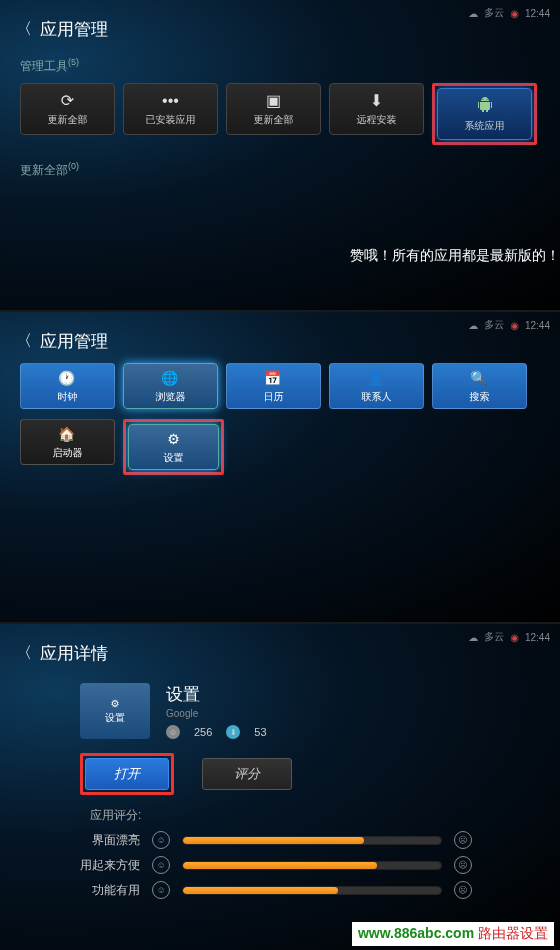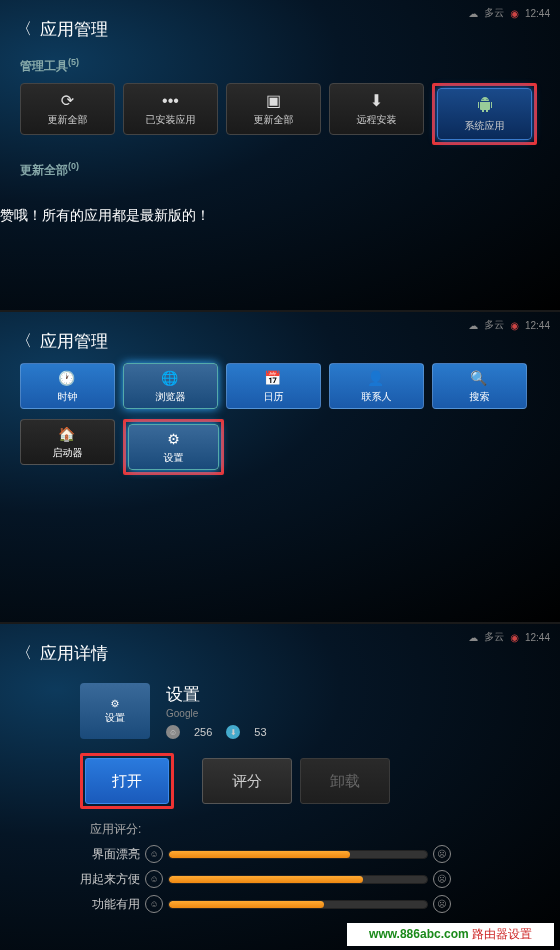--- a/index.html
+++ b/index.html
@@ -5,53 +5,53 @@
     * { margin: 0; padding: 0; box-sizing: border-box; }
     body { background: #1a1a1a; font-family: "Microsoft YaHei", sans-serif; width: 560px; }
     .screen { background: radial-gradient(ellipse at 10% 20%, #0d3a5c 0%, #051525 40%, #000 100%); position: relative; margin-bottom: 2px; overflow: hidden; }
     .screen1 { height: 310px; }
     .screen2 { height: 310px; }
     .screen3 { height: 326px; }
     .statusbar { position: absolute; top: 6px; right: 10px; color: #888; font-size: 10px; display: flex; align-items: center; gap: 6px; }
     .statusbar .wifi { color: #c44; }
     .header { display: flex; align-items: center; padding: 18px 16px 10px; color: #fff; font-size: 17px; }
     .back-arrow { margin-right: 8px; font-size: 16px; }
-    .section-label { color: #8aa; font-size: 12px; padding: 6px 20px 8px; font-weight: bold; }
+    .section-label { color: #8aa; font-size: 12px; padding: 6px 20px 8px; }
     .section-label sup { font-size: 9px; }
     .tile-row { display: flex; gap: 8px; padding: 0 20px 10px; }
     .tile { width: 95px; height: 52px; background: linear-gradient(#2a2a2a, #1a1a1a); border: 1px solid #444; border-radius: 4px; display: flex; flex-direction: column; align-items: center; justify-content: center; color: #ccc; font-size: 10px; gap: 3px; }
     .tile.selected { background: linear-gradient(#1a4a8a, #0a2a5a); border: 1px solid #3a7acc; box-shadow: 0 0 8px #2a6acc; }
     .tile-icon { font-size: 16px; color: #ddd; }
     .highlight-red { border: 3px solid #e33; border-radius: 2px; padding: 2px; }
-    .empty-msg { text-align: left; color: #fff; font-size: 14px; margin-top: 20px; }
+    .empty-msg { text-align: right; color: #fff; font-size: 14px; margin-top: 60px; }
     .app-tile { width: 95px; height: 46px; border-radius: 4px; display: flex; flex-direction: column; align-items: center; justify-content: center; color: #fff; font-size: 10px; gap: 2px; border: 1px solid rgba(255,255,255,0.2); }
     .app-tile-icon { width: 26px; height: 20px; display: flex; align-items: center; justify-content: center; font-size: 14px; }
     .blue-tile { background: linear-gradient(#2a7acc, #1a5aaa); }
     .sel-tile { background: linear-gradient(#3a6a9a, #1a4a7a); border: 1px solid #5aa; box-shadow: 0 0 10px #3af; }
     .dark-tile { background: linear-gradient(#2a2a2a, #1a1a1a); }
     .detail-body { padding: 0 20px; }
     .detail-header { display: flex; gap: 16px; align-items: flex-start; margin: 8px 0 14px 60px; }
     .detail-icon-box { width: 70px; height: 56px; background: linear-gradient(#3a6a9a, #1a4a7a); border-radius: 4px; display: flex; flex-direction: column; align-items: center; justify-content: center; color: #fff; font-size: 10px; gap: 2px; }
     .detail-info h2 { color: #fff; font-size: 17px; font-weight: normal; }
     .detail-info .sub { color: #888; font-size: 10px; margin: 2px 0 6px; }
     .detail-stats { display: flex; gap: 14px; color: #ccc; font-size: 11px; align-items: center; }
     .stat-badge { width: 14px; height: 14px; border-radius: 50%; background: #888; display: inline-flex; align-items: center; justify-content: center; font-size: 8px; }
     .btn-row { display: flex; gap: 8px; margin: 0 0 12px 60px; align-items: center; }
-    .btn { width: 90px; height: 46px; border-radius: 3px; display: flex; align-items: center; justify-content: center; font-size: 15px; }
+    .btn { width: 90px; height: 32px; border-radius: 3px; display: flex; align-items: center; justify-content: center; font-size: 13px; font-style: italic; }
     .btn-primary { background: linear-gradient(#2a7add, #1a5abb); color: #fff; border: 1px solid #3a8aee; }
     .btn-secondary { background: linear-gradient(#333, #222); color: #ccc; border: 1px solid #555; margin-left: 20px; }
     .btn-disabled { background: linear-gradient(#2a2a2a, #1e1e1e); color: #666; border: 1px solid #3a3a3a; }
     .info-row { display: flex; font-size: 12px; color: #ccc; margin: 3px 0 3px 70px; }
     .info-label { width: 70px; color: #aaa; }
-    .rating-row { display: flex; align-items: center; margin: 7px 0 7px 40px; gap: 5px; }
+    .rating-row { display: flex; align-items: center; margin: 7px 0 7px 40px; gap: 12px; }
     .rating-label { width: 80px; color: #ccc; font-size: 12px; text-align: right; }
     .smiley { width: 18px; height: 18px; border-radius: 50%; border: 1.5px solid #888; display: flex; align-items: center; justify-content: center; color: #888; font-size: 9px; }
     .bar-track { width: 260px; height: 9px; background: #333; border-radius: 5px; overflow: hidden; border: 1px solid #222; }
     .bar-fill { height: 100%; background: linear-gradient(#ffaa33, #ee8811); border-radius: 5px; }
-    .watermark { position: absolute; bottom: 4px; right: 6px; background: #fff; padding: 3px 22px; font-size: 12px; }
+    .watermark { position: absolute; bottom: 4px; right: 6px; background: #fff; padding: 3px 6px; font-size: 14px; }
     .watermark .g { color: #1a8a1a; font-weight: bold; }
     .watermark .r { color: #c22; }
   </style>
 </head>
 <body>
 
 <div class="screen screen1">
   <div class="statusbar">
     <span>☁</span>
     <span>多云</span>
@@ -172,21 +172,20 @@
           <span class="stat-badge" style="background:#4ac;">⬇</span>
             <span>53</span>
         </div>
       </div>
     </div>
     <div class="btn-row">
       <div class="highlight-red">
         <div class="btn btn-primary" style="width:84px;">打开</div>
       </div>
       <div class="btn btn-secondary">评分</div>
-      <div class="btn btn-disabled">卸载</div>
     </div>
     <div class="info-row">
       <span class="info-label">应用评分:</span>
     </div>
     <div class="rating-row">
       <span class="rating-label">界面漂亮</span>
       <span class="smiley">☺</span>
       <div class="bar-track">
           <div class="bar-fill" style="width:70%"></div>
         </div>

